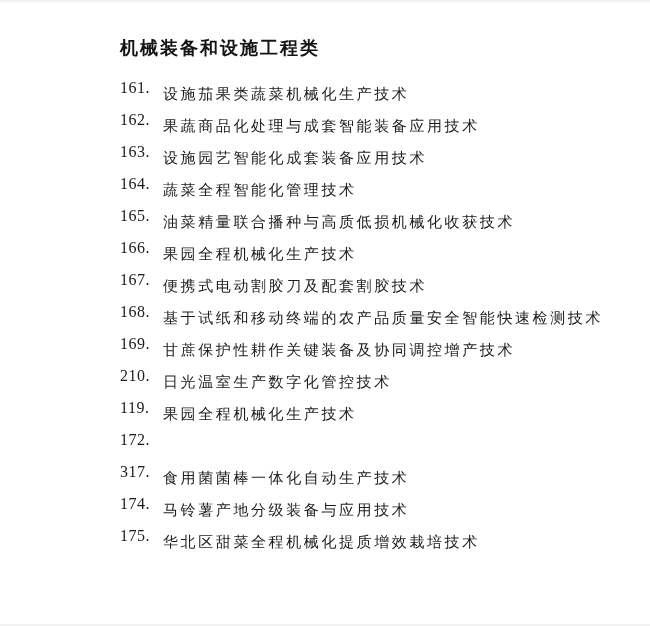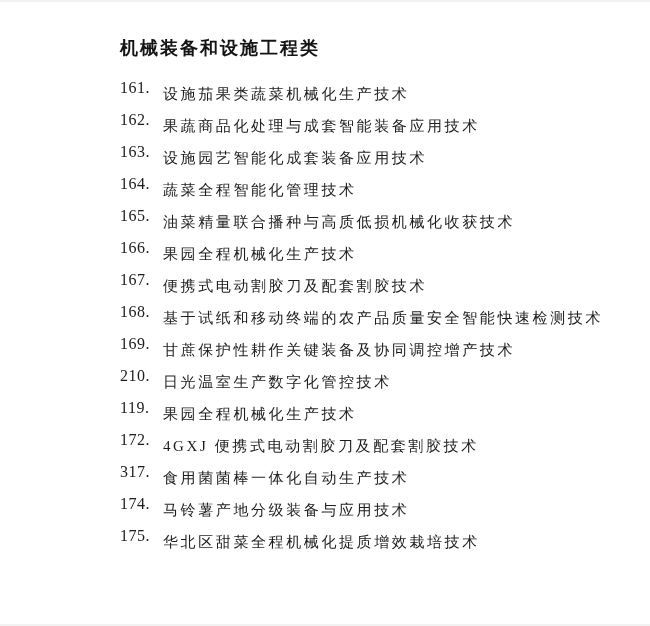--- a/index.html
+++ b/index.html
@@ -111,21 +111,20 @@
       <div class="row">
         <span class="num">210.</span>
         <span class="txt">日光温室生产数字化管控技术</span>
       </div>
       <div class="row">
         <span class="num">119.</span>
         <span class="txt">果园全程机械化生产技术</span>
       </div>
       <div class="row">
         <span class="num">172.</span>
-        <span class="txt">4GXJ 便携式电动割胶刀及配套割胶技术</span>
       </div>
       <div class="row">
         <span class="num">317.</span>
         <span class="txt">食用菌菌棒一体化自动生产技术</span>
       </div>
       <div class="row">
         <span class="num">174.</span>
         <span class="txt">马铃薯产地分级装备与应用技术</span>
       </div>
       <div class="row">

